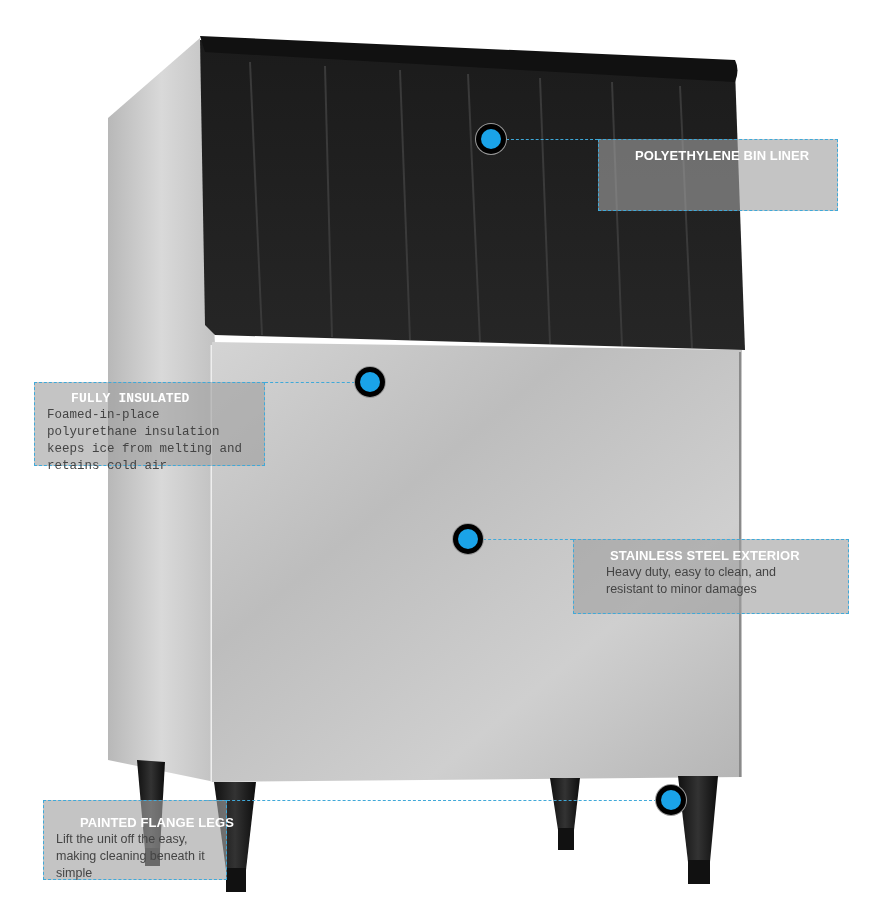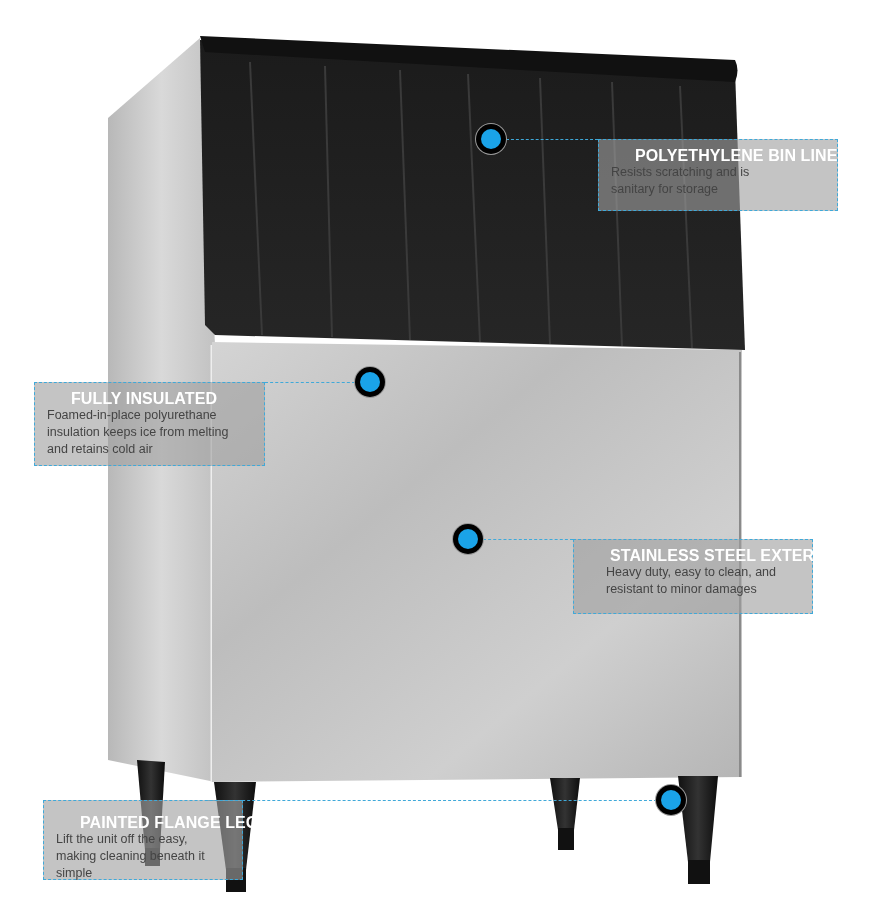--- a/index.html
+++ b/index.html
@@ -10,21 +10,21 @@
   .callout {
     position: absolute;
     background: rgba(160,160,160,0.62);
     border: 1px dashed #3fa9d9;
     box-sizing: border-box;
     padding: 8px 12px;
   }
   .callout .title {
     color: #ffffff;
     font-weight: bold;
-    font-size: 16px;
+    font-size: 13px;
     letter-spacing: 0.1px;
     line-height: 16px;
     white-space: nowrap;
     padding-left: 24px;
   }
   .callout .desc {
     color: #444444;
     font-size: 12.5px;
     line-height: 17px;
     margin-top: 0;
@@ -114,37 +114,36 @@
       <rect x="558" y="828" width="16" height="22" fill="#111"></rect>
       <polygon points="678,776 718,776 710,862 688,862" fill="url(#leg)"></polygon>
       <rect x="688" y="860" width="22" height="24" fill="#111"></rect>
     </g>
   </svg>
 
   <div class="leader" style="left:506px; top:139px; width:92px;"></div>
   <div class="hotspot" style="left:491px; top:139px;"></div>
   <div class="callout" style="left:598px; top:139px; width:240px; height:72px;">
     <div class="title">POLYETHYLENE BIN LINER</div>
-    <div class="desc" style="width:170px;">Resists scratching and is sanitary for storage</div>
   </div>
 
   <div class="leader" style="left:265px; top:382px; width:90px;"></div>
   <div class="hotspot" style="left:370px; top:382px;"></div>
-  <div class="callout" style="left:34px; top:382px; width:231px; height:84px;">
+  <div class="callout" style="left:34px; top:382px; width:231px; height:84px;font-family:Liberation Mono, monospace;">
     <div class="title">FULLY INSULATED</div>
     <div class="desc">Foamed-in-place polyurethane insulation keeps ice from melting and retains cold air</div>
   </div>
 
   <div class="leader" style="left:483px; top:539px; width:90px;"></div>
   <div class="hotspot" style="left:468px; top:539px;"></div>
-  <div class="callout" style="left:573px; top:539px; width:240px; height:75px;">
+  <div class="callout" style="left:573px; top:539px; width:276px; height:75px;">
     <div class="title">STAINLESS STEEL EXTERIOR</div>
     <div class="desc" style="width:200px;margin-left:20px;">Heavy duty, easy to clean, and resistant to minor damages</div>
   </div>
 
   <div class="leader" style="left:207px; top:800px; width:450px;"></div>
   <div class="hotspot" style="left:671px; top:800px;"></div>
-  <div class="callout" style="left:43px; top:800px; width:200px; height:80px; padding-top:14px;">
+  <div class="callout" style="left:43px; top:800px; width:184px; height:80px; padding-top:14px;">
     <div class="title">PAINTED FLANGE LEGS</div>
     <div class="desc">Lift the unit off the easy, making cleaning beneath it simple</div>
   </div>
 
 </div>
 
 </body></html>

